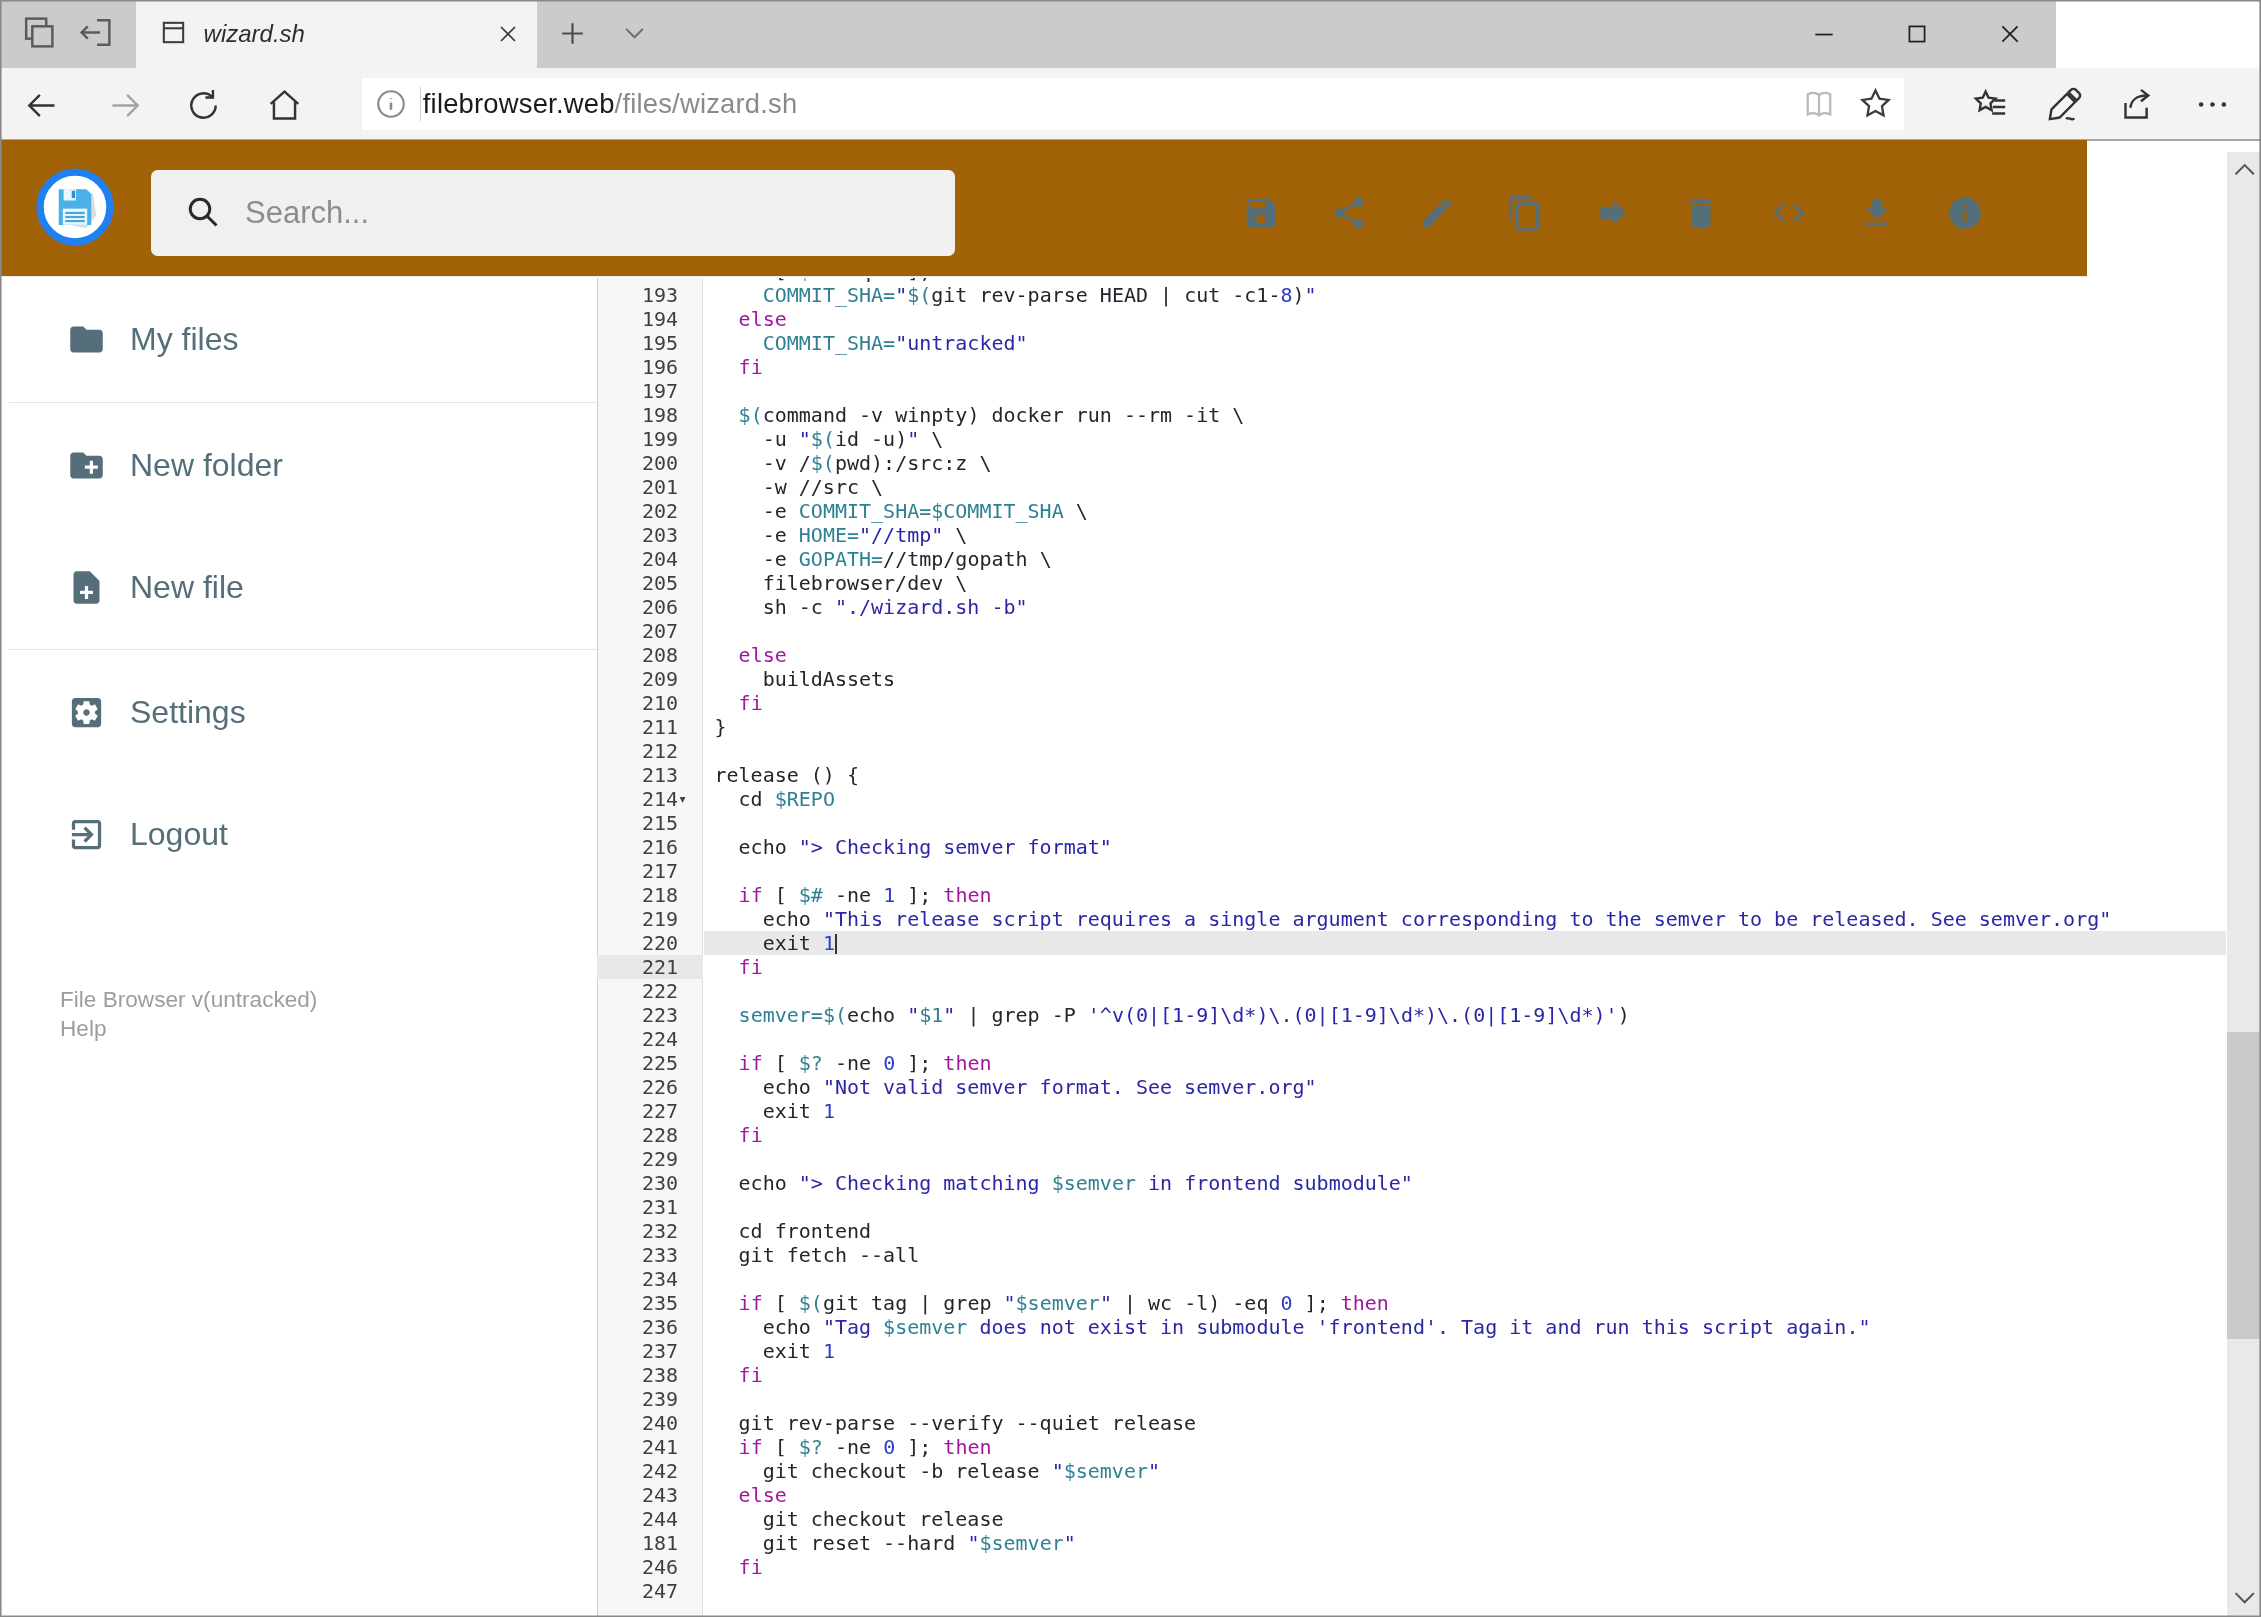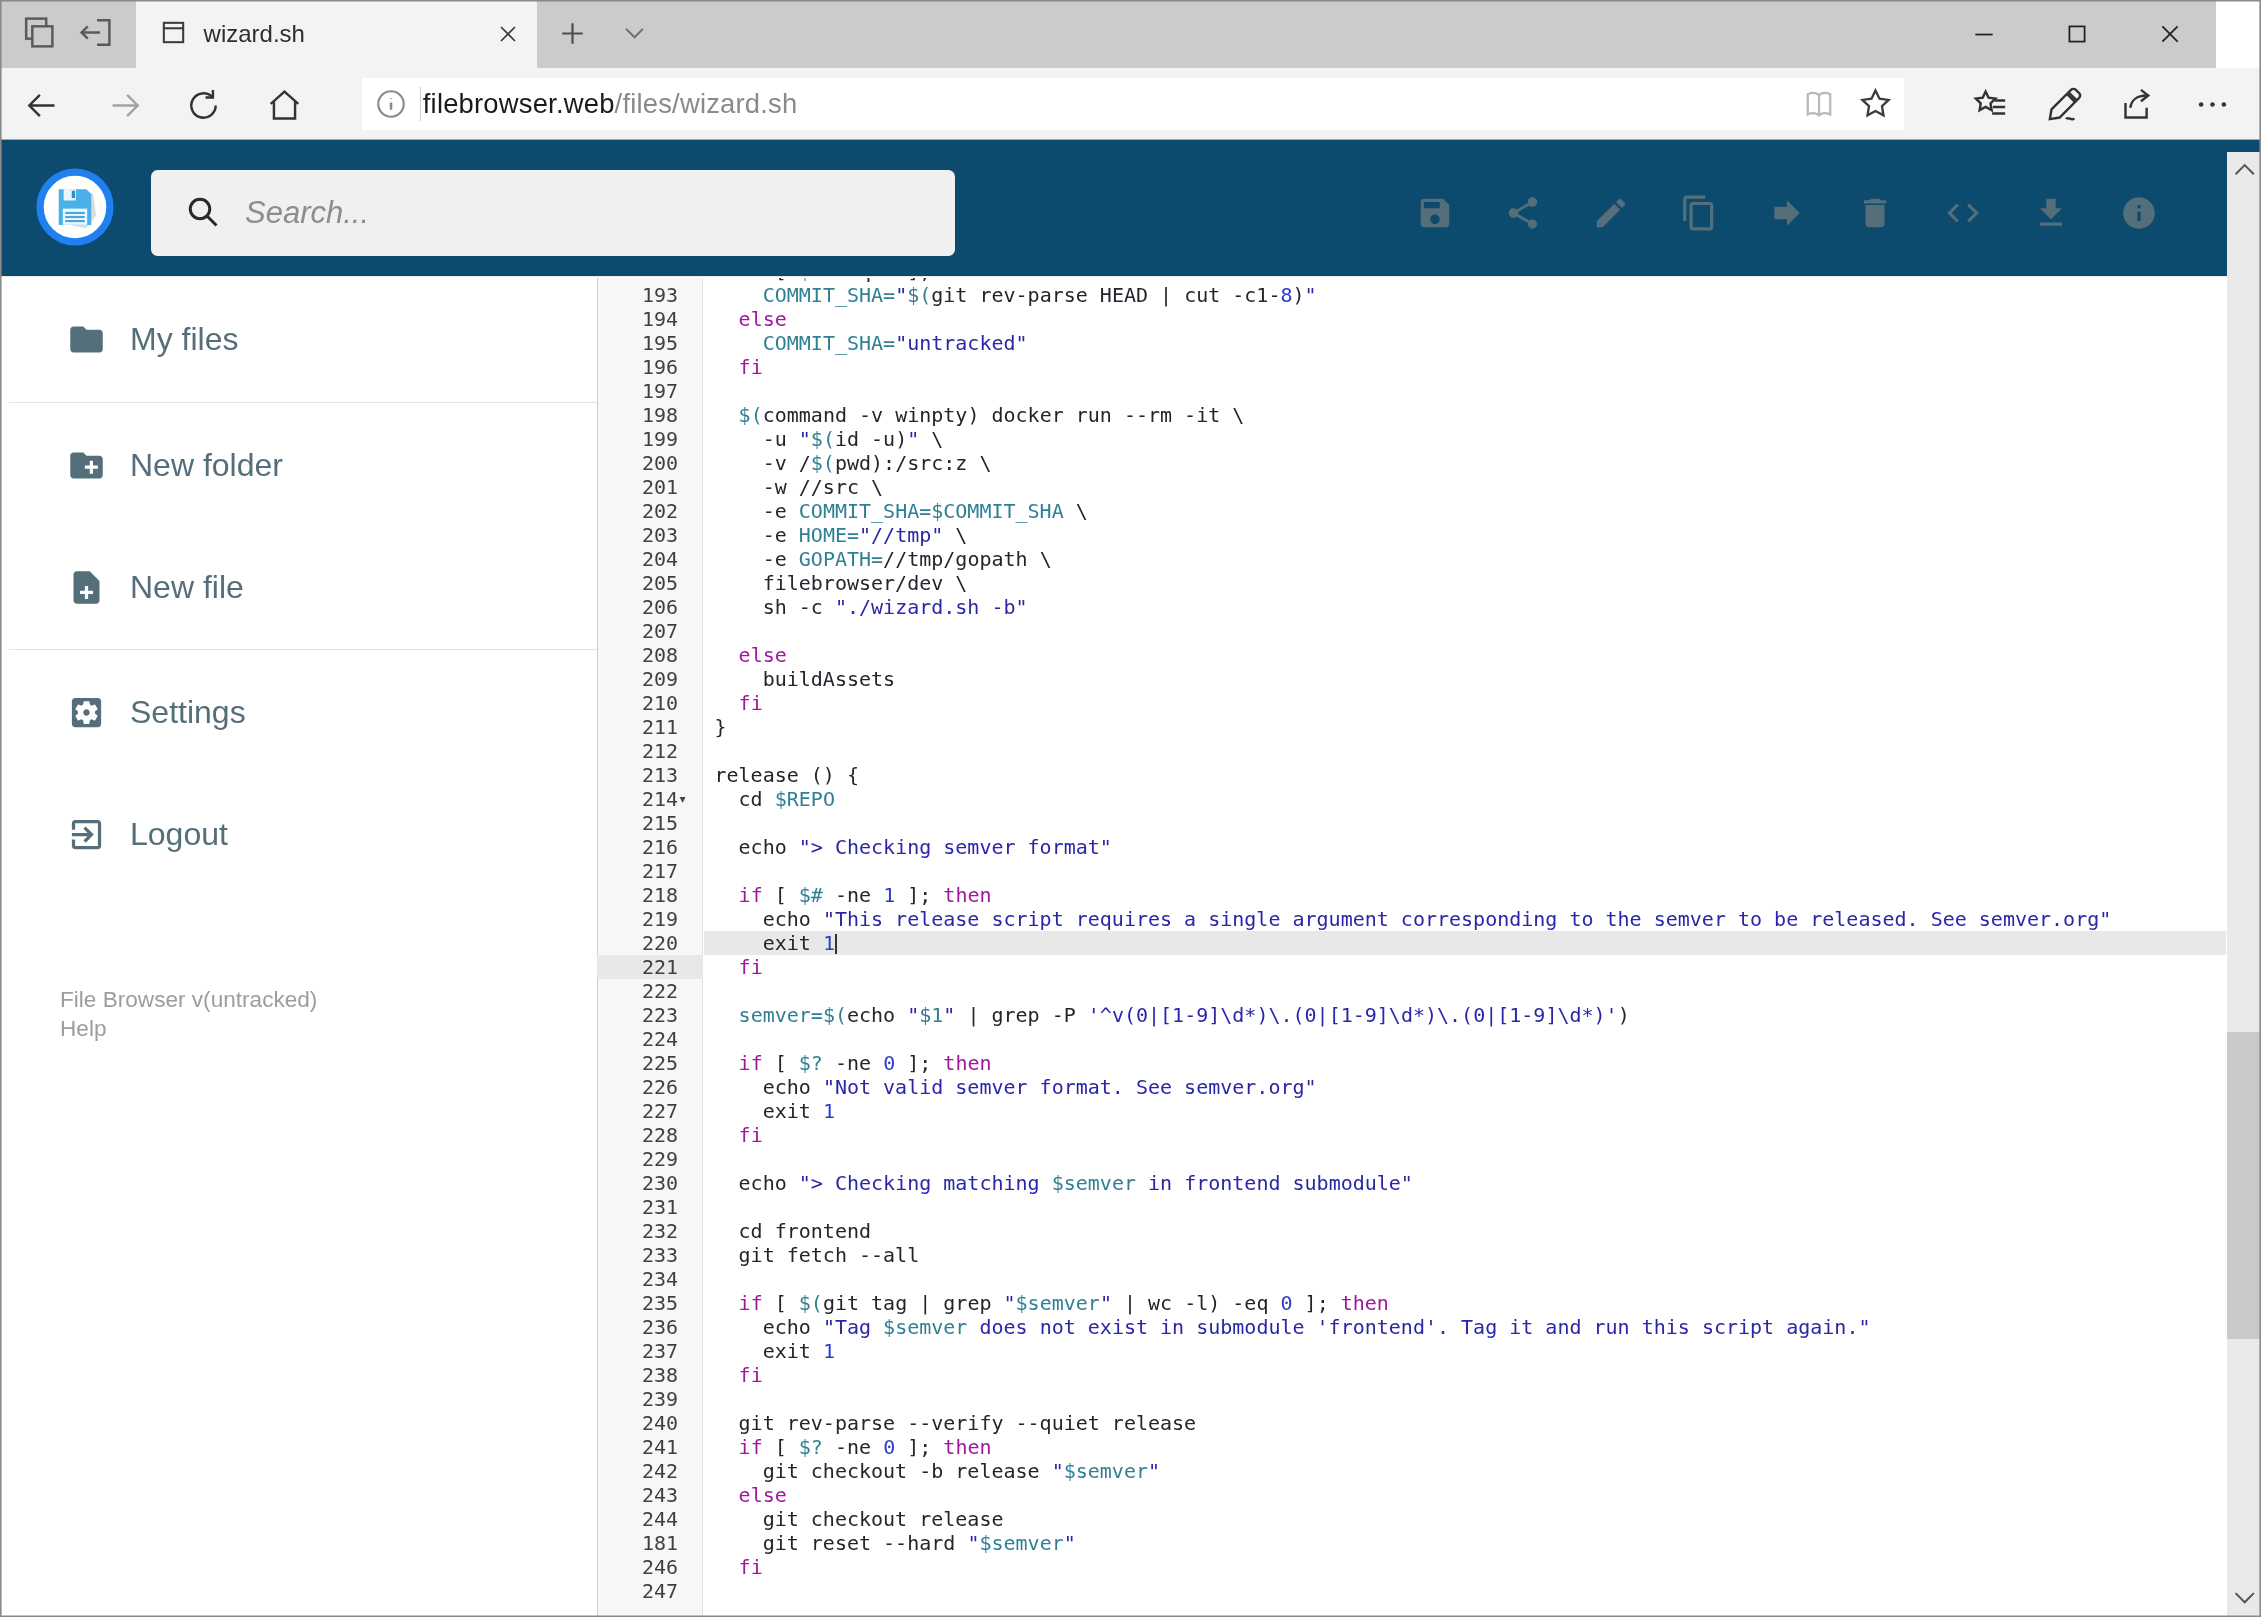--- a/index.html
+++ b/index.html
@@ -1,21 +1,21 @@
 <!DOCTYPE html>
 <html style="font-size:13px"><head>
 <meta charset="utf-8">
 <style>
   * { margin:0; padding:0; box-sizing:border-box; }
   html,body { width:2261px; height:1617px; overflow:hidden; }
   body { font-family:"Liberation Sans","DejaVu Sans",sans-serif; background:#fff; position:relative; }
   .win { position:absolute; inset:0; box-shadow:inset 0 0 0 1.6px #8a8a8a; z-index:50; pointer-events:none; }
 
   
-  .tabbar { position:absolute; left:0; top:0; width:2216px; height:68px; background:#cbcbcb; }
+  .tabbar { position:absolute; left:0; top:0; width:2056px; height:68px; background:#cbcbcb;font-style:italic; }
   .tabbar-btn { position:absolute; top:10.5px; width:47px; height:47px; display:flex; align-items:center; justify-content:center; }
   .tab { position:absolute; left:136px; top:0; width:401px; height:68px; background:#f3f3f3; display:flex; align-items:center; }
   .tab-favicon { margin-left:22.6px; }
   .tab-title { margin-left:16px; font-size:24px; color:#2e2e2e; flex:1; }
   .tab-close { width:45px; height:45px; margin-right:6.5px; display:flex; align-items:center; justify-content:center; }
   .newtab-btn { position:absolute; left:550px; top:11.3px; width:45px; height:45px; display:flex; align-items:center; justify-content:center; }
   .tabpreview-btn { position:absolute; left:612px; top:11.3px; width:45px; height:45px; display:flex; align-items:center; justify-content:center; }
   .win-controls { position:absolute; right:0; top:0; height:68px; display:flex; }
   .win-btn { width:93px; height:68px; display:flex; align-items:center; justify-content:center; }
 
@@ -27,21 +27,21 @@
   .url-sep { width:0.8px; height:34px; background:#cfcfcf; }
   .url-text { margin-left:2px; font-size:27.4px; letter-spacing:0.2px; white-space:nowrap; }
   .url-host { color:#1b1b1b; }
   .url-path { color:#8a8a8a; }
   .url-right { margin-left:auto; display:flex; align-items:center; }
   .url-ic { width:57px; height:48px; display:flex; align-items:center; justify-content:center; }
   .addr-right { position:absolute; right:11.3px; top:9.7px; height:53px; display:flex; align-items:center; }
   .addr-ic { width:74px; height:52px; display:flex; align-items:center; justify-content:center; }
 
   
-  .appheader { position:absolute; left:0; top:140px; width:2261px; height:137px; background:#0c4a6e; border-bottom:0.8px solid #e9e9e9;font-style:italic; }
+  .appheader { position:absolute; left:0; top:140px; width:2087px; height:137px; background:#a16207; border-bottom:0.8px solid #e9e9e9; }
   .logo { position:absolute; left:36px; top:28px; }
   .searchbox { position:absolute; left:151px; top:30px; width:804px; height:86px; background:#f0f0f0; border-radius:6.5px; display:flex; align-items:center; }
   .searchbox .mag { margin-left:34px; }
   .search-ph { margin-left:24px; font-size:31px; color:#8d8d8d; }
   .hdr-actions { position:absolute; right:78px; top:28px; height:89px; display:flex; align-items:center; }
   .hdr-btn { width:88px; height:81px; display:flex; align-items:center; justify-content:center; }
   .hdr-btn svg { fill:#546e7a; }
 
   
   .sidebar { position:absolute; left:9px; top:278px; width:597px; height:1339px; background:#fff; }

